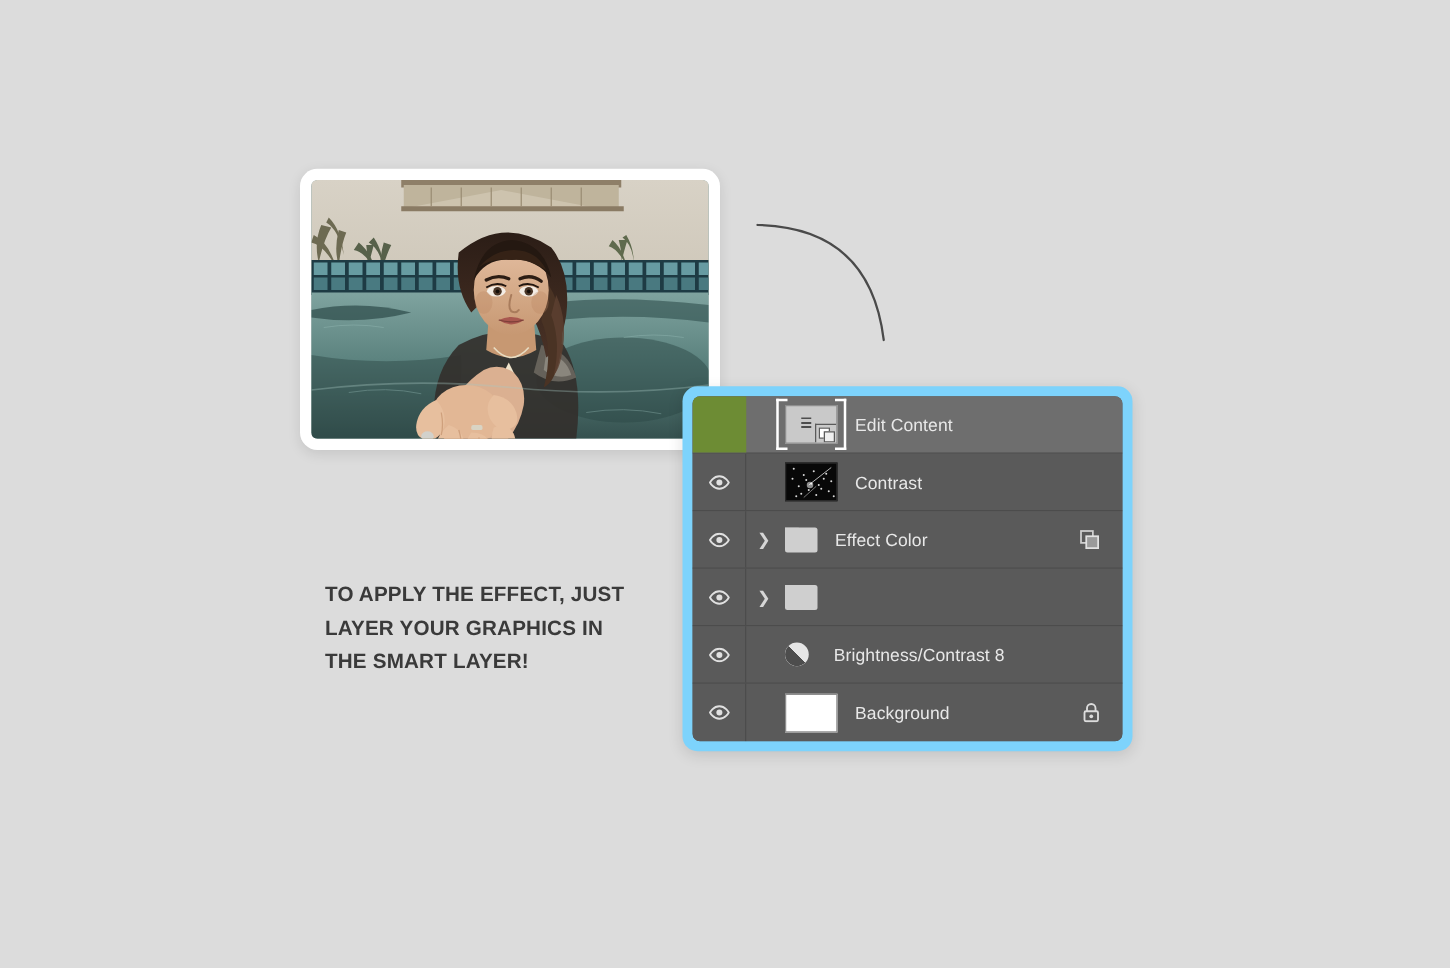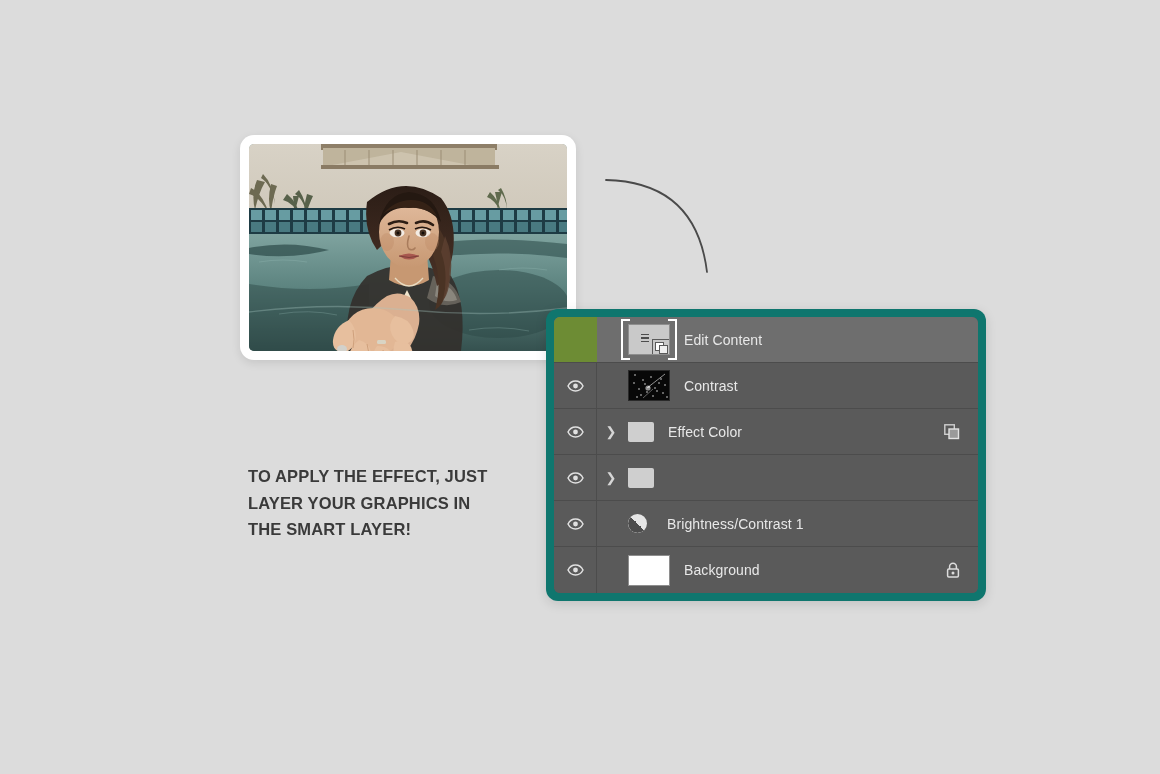--- a/index.html
+++ b/index.html
@@ -52,29 +52,29 @@
     position: absolute;
     left: 248px;
     top: 463px;
     width: 280px;
     color: #3a3a3a;
     font-size: 16.5px;
     font-weight: bold;
     line-height: 1.62;
     letter-spacing: 0.15px;
   }
-  #caption .cap-line { display: block; white-space: nowrap; }
+  #caption .cap-line { display: block; white-space: nowrap; margin-left: 12px; }
 
   
   #layers-panel {
     position: absolute;
     left: 546px;
     top: 309px;
-    width: 440px;
-    background: #0f766e;
+    width: 360px;
+    background: #7dd3fc;
     border-radius: 12px;
     padding: 8px;
     box-shadow: 0 3px 12px rgba(0,0,0,0.12);
   }
   #layers-list {
     border-radius: 6px;
     overflow: hidden;
     background: #5a5a5a;
   }
 
@@ -492,21 +492,21 @@
         <div class="vis-col">
           <svg width="17" height="12" viewBox="0 0 17 12">
     <path d="M8.5 1 C3.5 1 1 6 1 6 C1 6 3.5 11 8.5 11 C13.5 11 16 6 16 6 C16 6 13.5 1 8.5 1 Z" fill="none" stroke="#e0e0e0" stroke-width="1.5"></path>
     <circle cx="8.5" cy="6" r="2.4" fill="#e0e0e0"></circle>
   </svg>
         </div>
         <div class="chevron spacer">❯</div>
         <div class="thumb-wrap">
           <div class="thumb adj"></div>
         </div>
-        <div class="layer-name nudge">Brightness/Contrast 1</div>
+        <div class="layer-name nudge">Brightness/Contrast 8</div>
       </div>
       <div class="layer-row">
         <div class="vis-col">
           <svg width="17" height="12" viewBox="0 0 17 12">
     <path d="M8.5 1 C3.5 1 1 6 1 6 C1 6 3.5 11 8.5 11 C13.5 11 16 6 16 6 C16 6 13.5 1 8.5 1 Z" fill="none" stroke="#e0e0e0" stroke-width="1.5"></path>
     <circle cx="8.5" cy="6" r="2.4" fill="#e0e0e0"></circle>
   </svg>
         </div>
         <div class="chevron spacer">❯</div>
         <div class="thumb-wrap">

